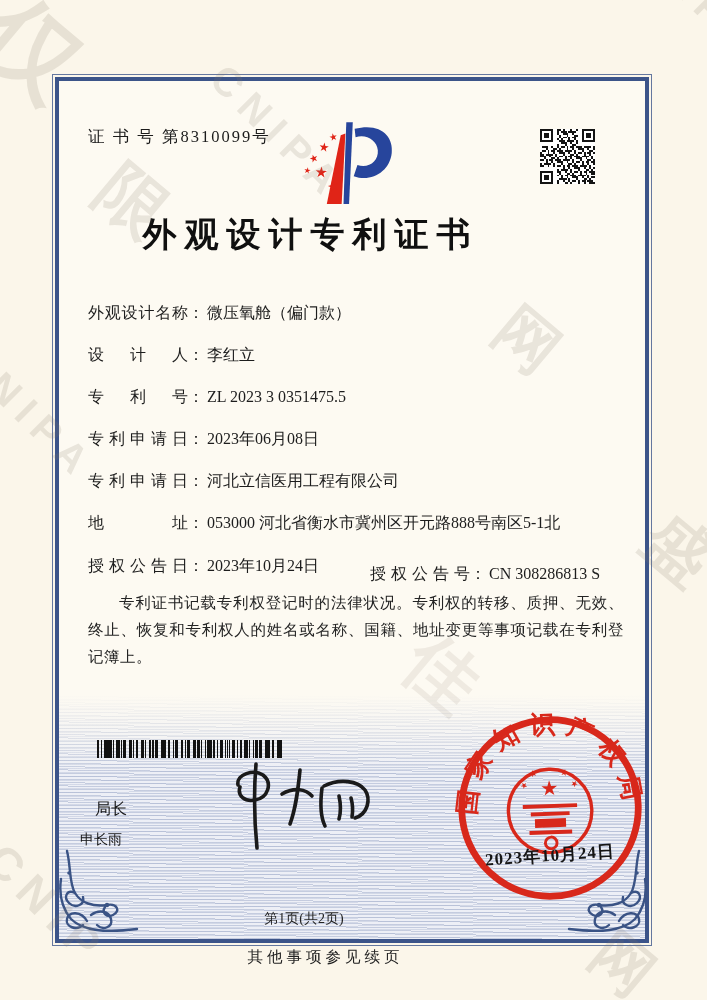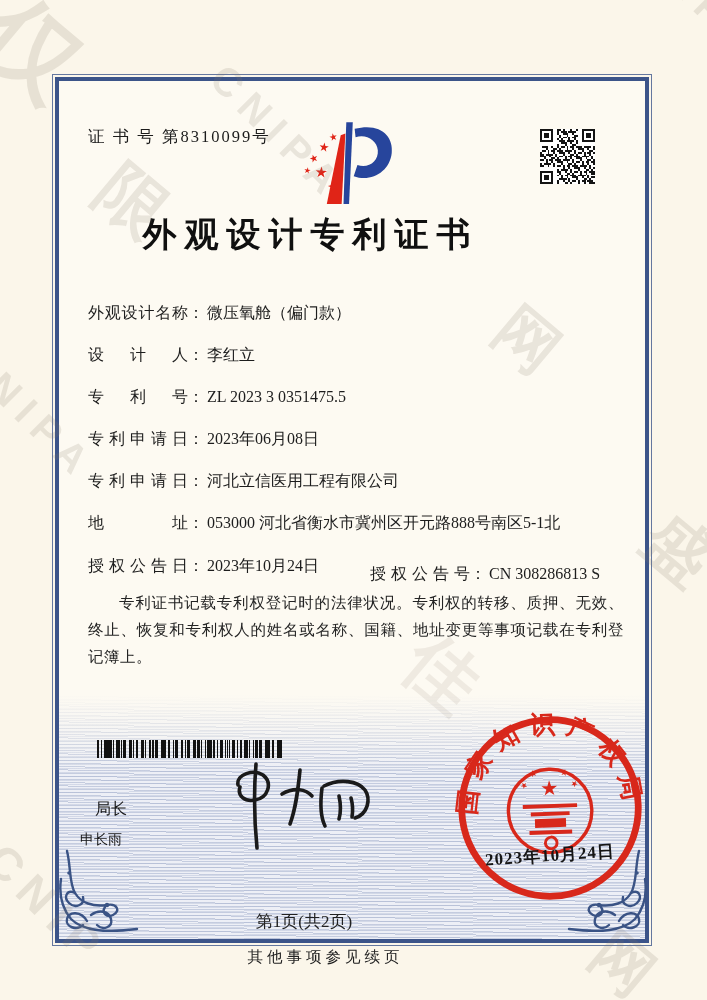--- a/index.html
+++ b/index.html
@@ -45,21 +45,21 @@
 
   .signer-title { position:absolute; left:95px; top:799px; font-family:"Liberation Sans","DejaVu Sans",sans-serif;
                   font-size:16px; color:#141414; z-index:4; }
   .signer-name  { position:absolute; left:80px; top:831px; font-family:Liberation Mono, monospace;
                   font-size:14px; color:#141414; z-index:4; }
   .sig  { position:absolute; left:204px; top:758px; width:174px; height:96px; z-index:4; }
   .seal { position:absolute; left:453px; top:711px; width:194px; height:194px; transform:rotate(-2deg); z-index:5; }
   .seal-date { position:absolute; left:468px; top:844px; width:164px; text-align:center; font-size:17px;
                font-weight:700; letter-spacing:1px; color:#161616; transform:rotate(-4deg); z-index:6; }
 
-  .pagenum { position:absolute; left:59px; top:910px; width:490px; text-align:center; font-size:17px; color:#222; z-index:4; }
+  .pagenum { position:absolute; left:59px; top:910px; width:490px; text-align:center; font-size:14px; color:#222; z-index:4; }
   .note    { position:absolute; left:0; top:947px; width:651px; text-align:center; font-size:15.5px;
              letter-spacing:4px; color:#222; z-index:4; }
 
   .wm { position:absolute; color:rgba(136,125,108,.17); font-weight:700; z-index:9; pointer-events:none; white-space:nowrap; }
   .wm-lat { font-family:"Liberation Sans","DejaVu Sans",sans-serif; letter-spacing:10px; }
   .wm0 { left:-16px; top:-14px; font-size:96px; transform:rotate(40deg); }
   .wm1 { left:98px;  top:156px; font-size:68px; transform:rotate(40deg); }
   .wm2 { left:192px; top:110px; font-size:40px; transform:rotate(45deg); }
   .wm3 { left:606px; top:-32px; font-size:40px; transform:rotate(45deg); }
   .wm4 { left:496px; top:298px; font-size:62px; transform:rotate(40deg); }

